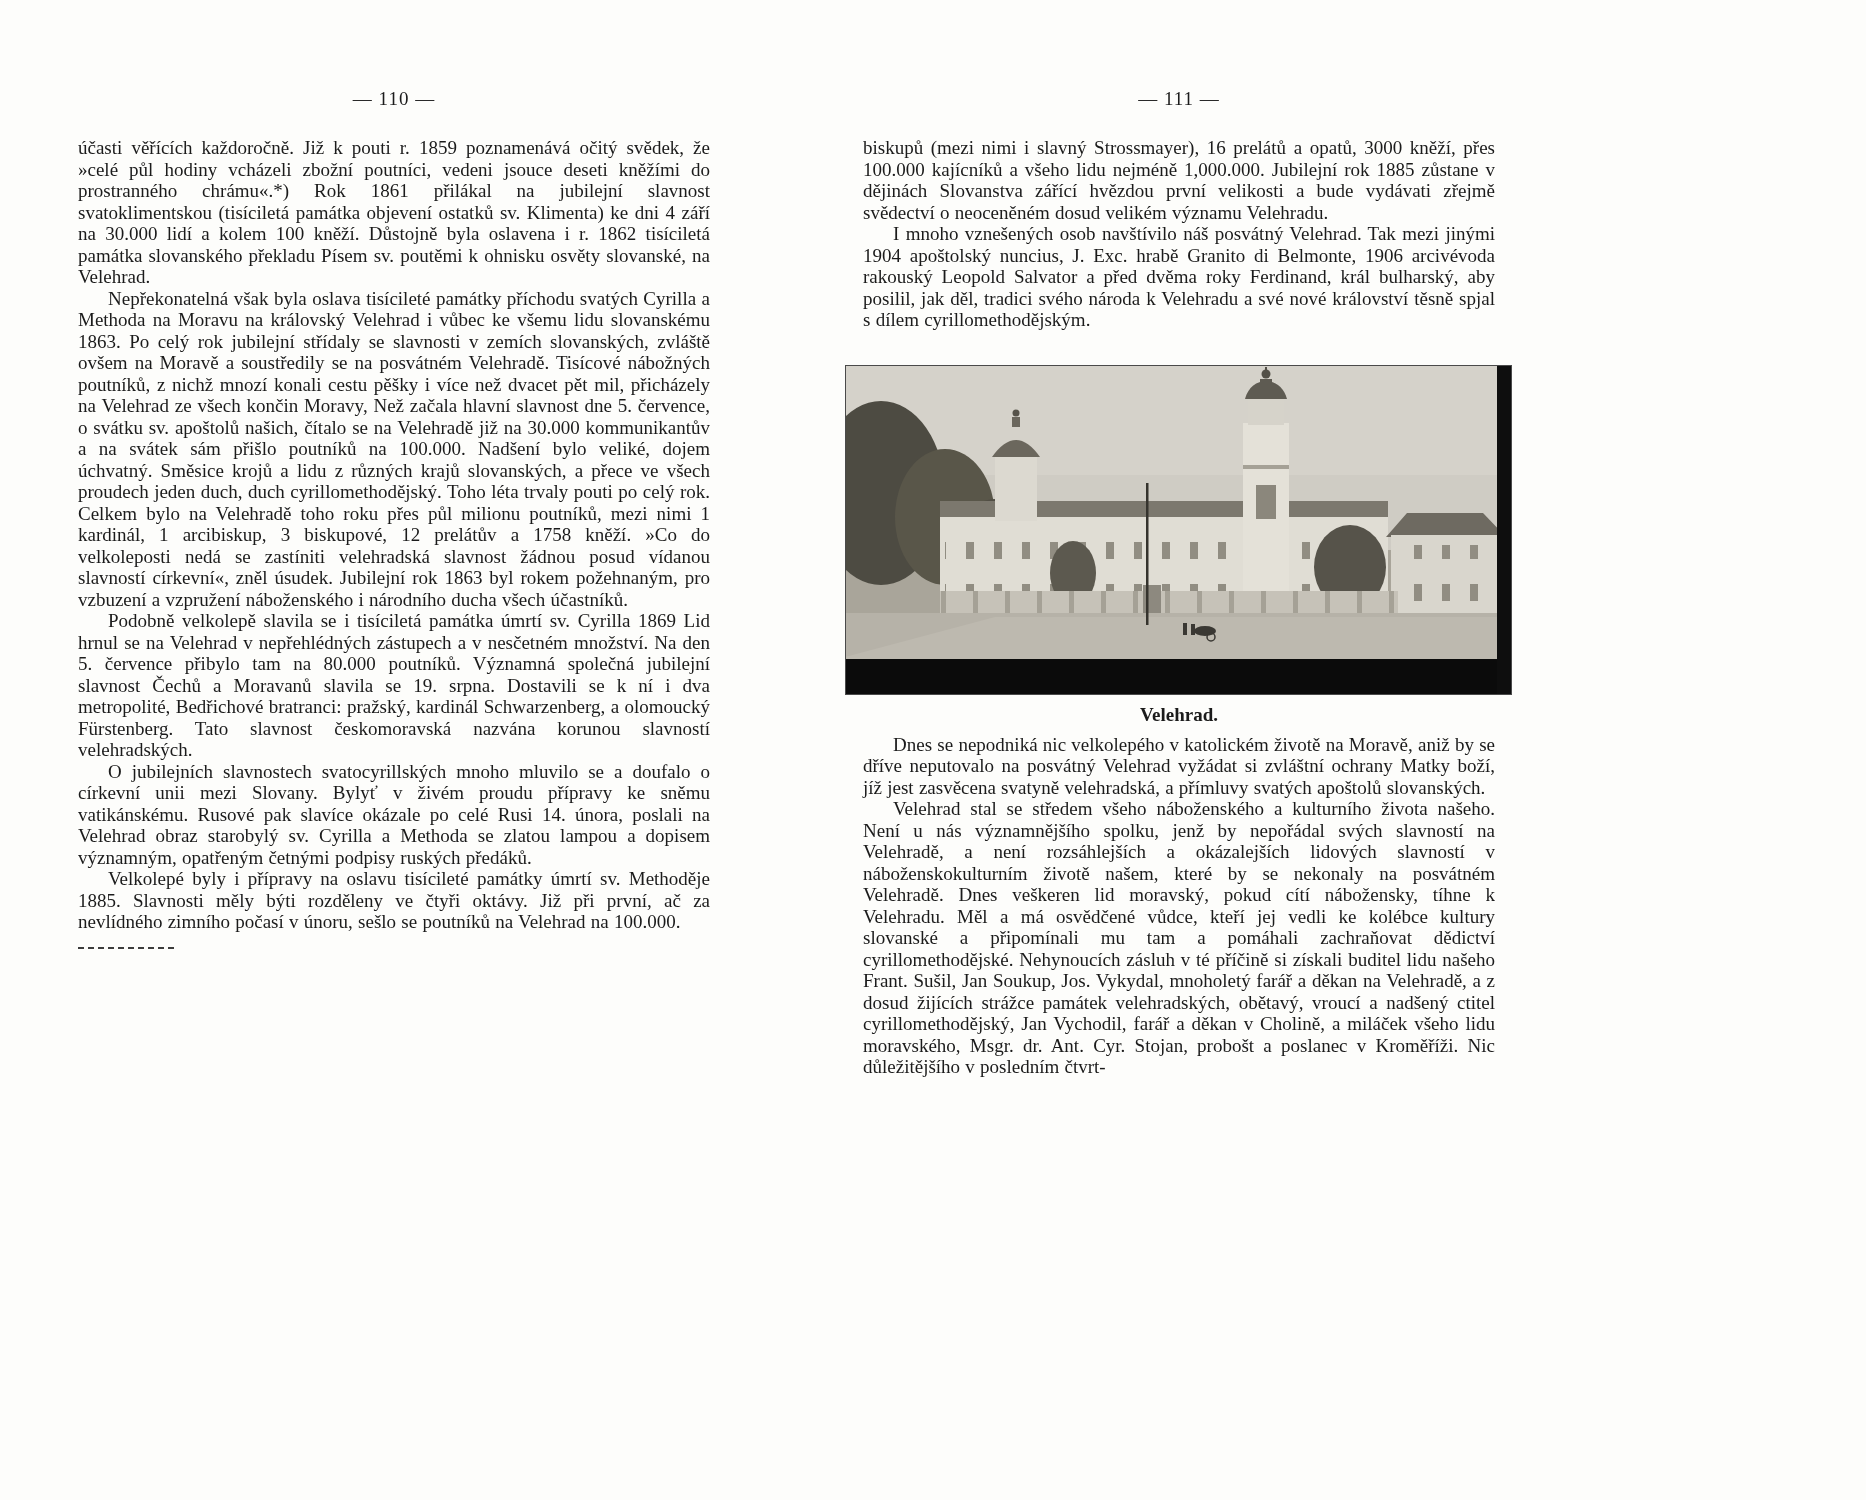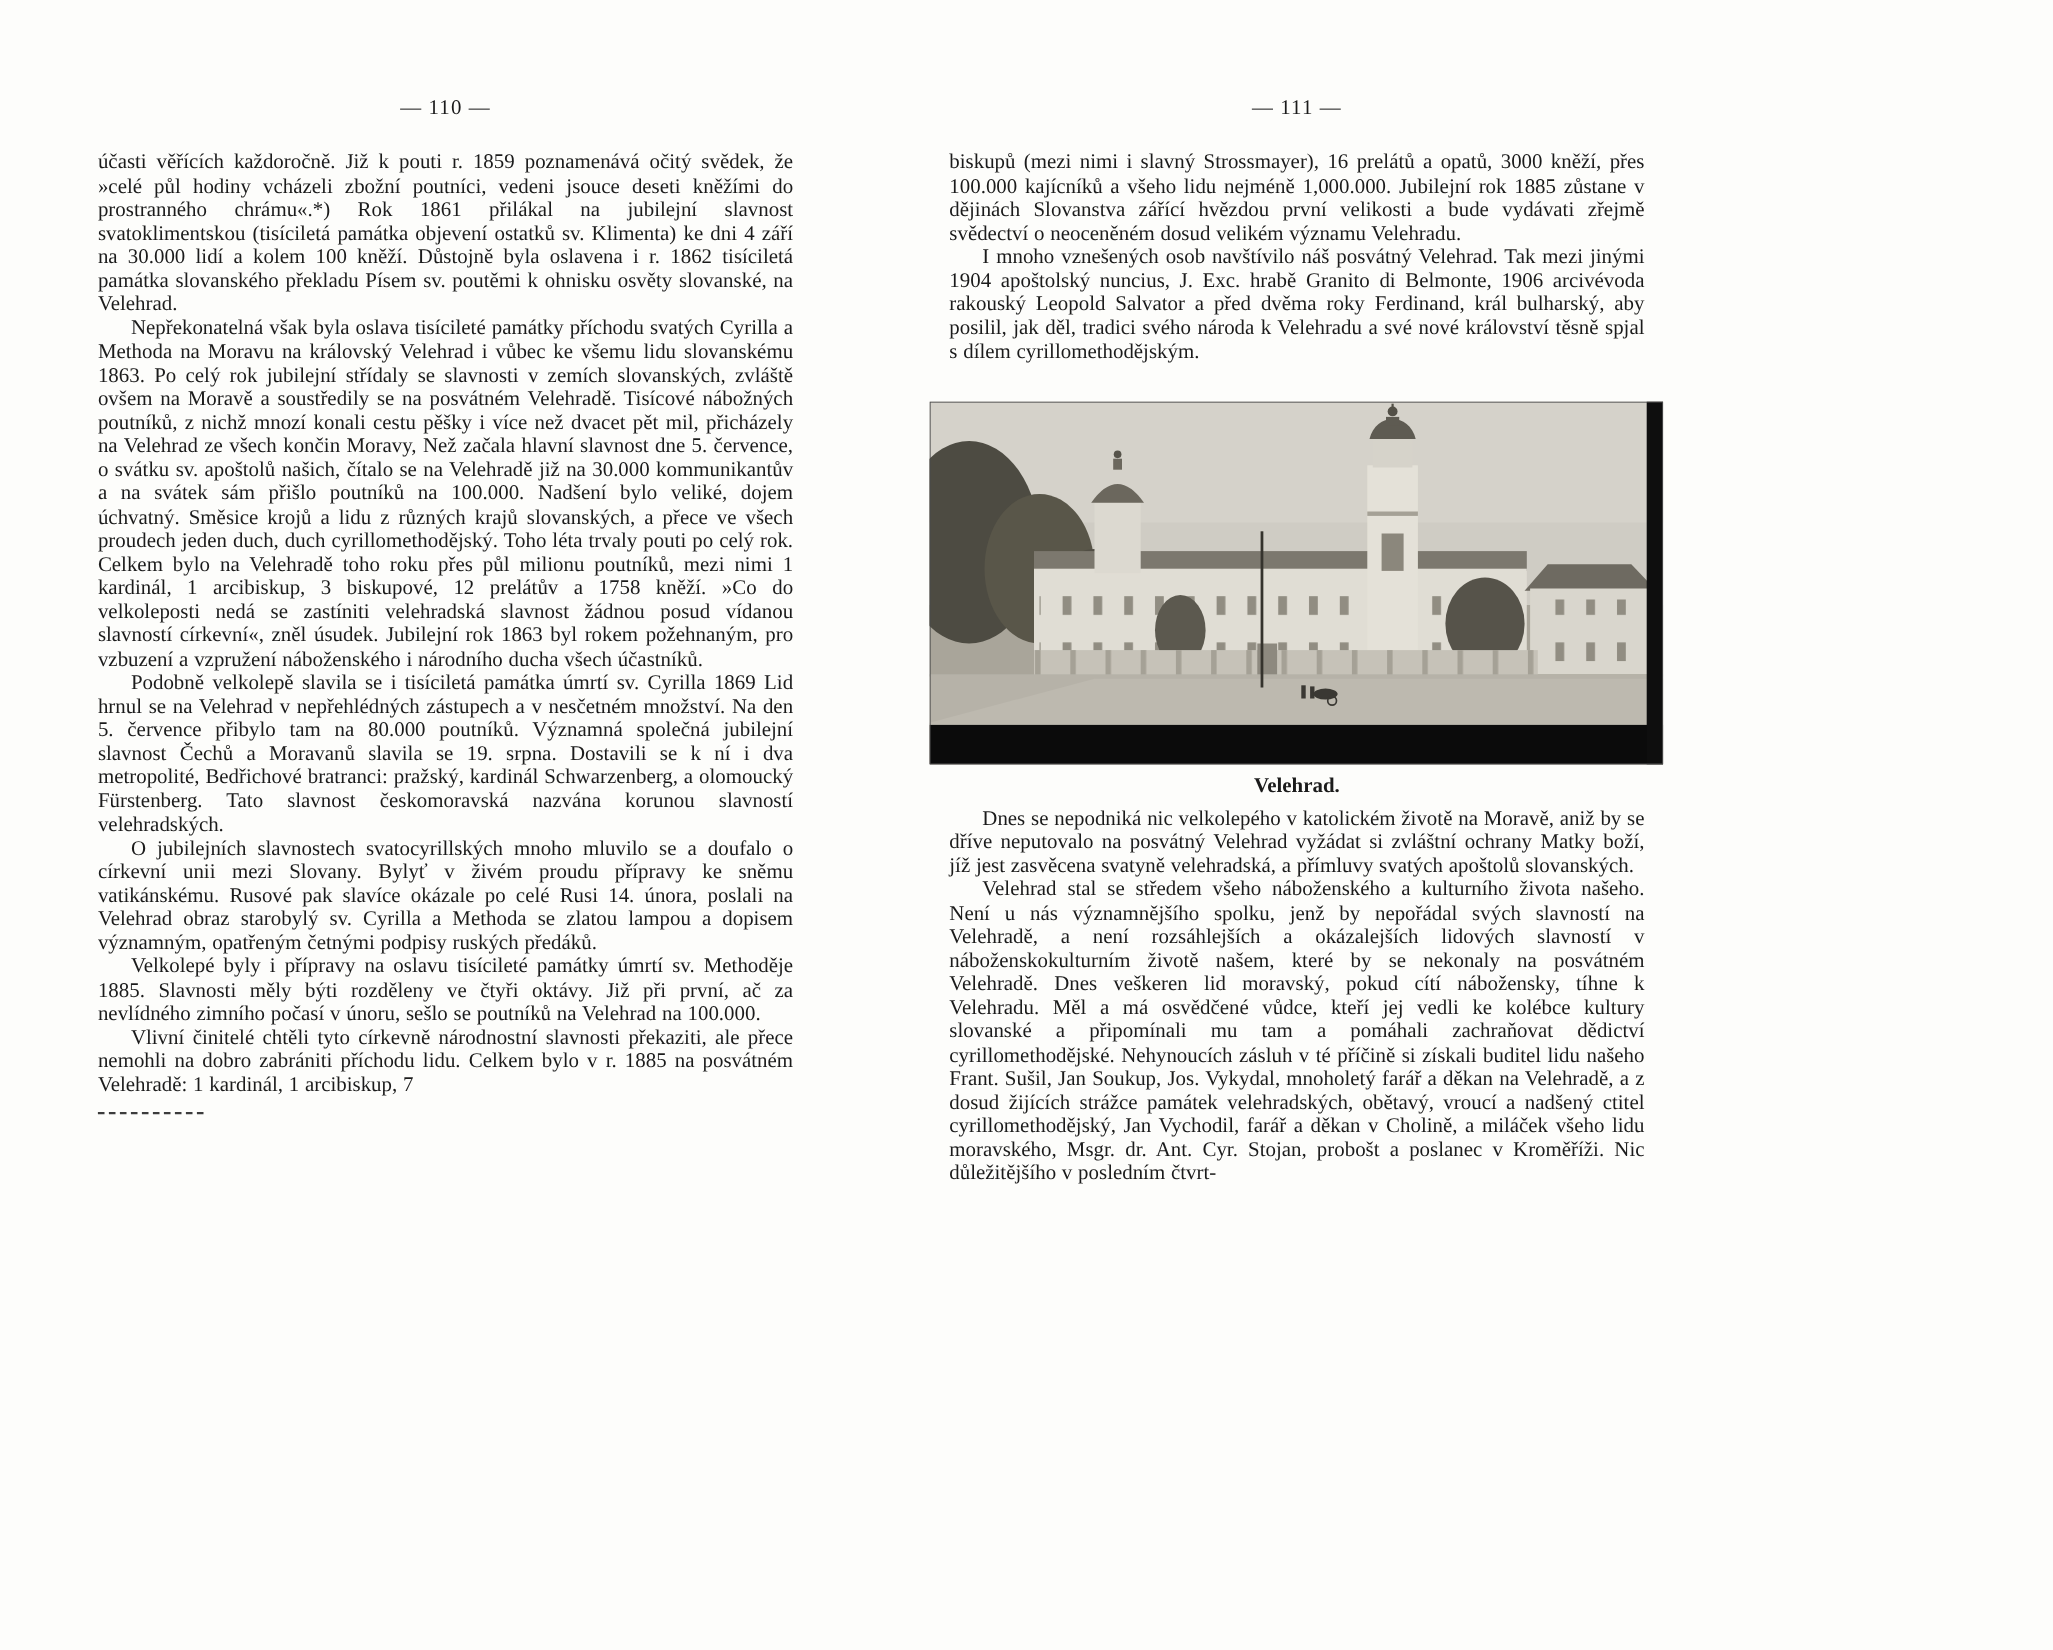--- a/index.html
+++ b/index.html
@@ -13,21 +13,21 @@
     background: #fdfdfb;
     color: #1b1b1b;
     font-family: "Liberation Serif", "DejaVu Serif", serif;
     overflow: hidden;
   }
   .page {
     position: absolute;
     top: 0;
     width: 632px;
   }
-  .page.left  { left: 89px; }
+  .page.left  { left: 78px; }
   .page.right { left: 863px; }
   .page-num {
     text-align: center;
     font-size: 19px;
     letter-spacing: 1px;
     margin: 88px 0 27px 0;
   }
   .body-text .para {
     margin: 0;
     font-size: 19px;
@@ -75,21 +75,20 @@
       <p class="para">účasti věřících každoročně. Již k pouti r. 1859 poznamenává očitý svědek, že »celé půl hodiny vcházeli zbožní poutníci, vedeni jsouce deseti kněžími do prostranného chrámu«.*) Rok 1861 přilákal na jubilejní slavnost svatoklimentskou (tisíciletá památka objevení ostatků sv. Klimenta) ke dni 4 září na 30.000 lidí a kolem 100 kněží. Důstojně byla oslavena i r. 1862 tisíciletá památka slovanského překladu Písem sv. poutěmi k ohnisku osvěty slovanské, na Velehrad.</p>
 
       <p class="para indent">Nepřekonatelná však byla oslava tisícileté památky příchodu svatých Cyrilla a Methoda na Moravu na královský Velehrad i vůbec ke všemu lidu slovanskému 1863. Po celý rok jubilejní střídaly se slavnosti v zemích slovanských, zvláště ovšem na Moravě a soustředily se na posvátném Velehradě. Tisícové nábožných poutníků, z nichž mnozí konali cestu pěšky i více než dvacet pět mil, přicházely na Velehrad ze všech končin Moravy, Než začala hlavní slavnost dne 5. července, o svátku sv. apoštolů našich, čítalo se na Velehradě již na 30.000 kommunikantův a na svátek sám přišlo poutníků na 100.000. Nadšení bylo veliké, dojem úchvatný. Směsice krojů a lidu z různých krajů slovanských, a přece ve všech proudech jeden duch, duch cyrillomethodějský. Toho léta trvaly pouti po celý rok. Celkem bylo na Velehradě toho roku přes půl milionu poutníků, mezi nimi 1 kardinál, 1 arcibiskup, 3 biskupové, 12 prelátův a 1758 kněží. »Co do velkoleposti nedá se zastíniti velehradská slavnost žádnou posud vídanou slavností církevní«, zněl úsudek. Jubilejní rok 1863 byl rokem požehnaným, pro vzbuzení a vzpružení náboženského i národního ducha všech účastníků.</p>
 
       <p class="para indent">Podobně velkolepě slavila se i tisíciletá památka úmrtí sv. Cyrilla 1869 Lid hrnul se na Velehrad v nepřehlédných zástupech a v nesčetném množství. Na den 5. července přibylo tam na 80.000 poutníků. Významná společná jubilejní slavnost Čechů a Moravanů slavila se 19. srpna. Dostavili se k ní i dva metropolité, Bedřichové bratranci: pražský, kardinál Schwarzenberg, a olomoucký Fürstenberg. Tato slavnost českomoravská nazvána korunou slavností velehradských.</p>
 
       <p class="para indent">O jubilejních slavnostech svatocyrillských mnoho mluvilo se a doufalo o církevní unii mezi Slovany. Bylyť v živém proudu přípravy ke sněmu vatikánskému. Rusové pak slavíce okázale po celé Rusi 14. února, poslali na Velehrad obraz starobylý sv. Cyrilla a Methoda se zlatou lampou a dopisem významným, opatřeným četnými podpisy ruských předáků.</p>
 
       <p class="para indent">Velkolepé byly i přípravy na oslavu tisícileté památky úmrtí sv. Methoděje 1885. Slavnosti měly býti rozděleny ve čtyři oktávy. Již při první, ač za nevlídného zimního počasí v únoru, sešlo se poutníků na Velehrad na 100.000.</p>
 
-      <p class="para indent">Vlivní činitelé chtěli tyto církevně národnostní slavnosti překaziti, ale přece nemohli na dobro zabrániti příchodu lidu. Celkem bylo v r. 1885 na posvátném Velehradě: 1 kardinál, 1 arcibiskup, 7</p>
     </div>
   <div class="footnote-rule"></div>
 </div>
 
 <div class="page right">
   <div class="page-num">— 111 —</div>
 
   <div class="body-text">
 
       <p class="para">biskupů (mezi nimi i slavný Strossmayer), 16 prelátů a opatů, 3000 kněží, přes 100.000 kajícníků a všeho lidu nejméně 1,000.000. Jubilejní rok 1885 zůstane v dějinách Slovanstva zářící hvězdou první velikosti a bude vydávati zřejmě svědectví o neoceněném dosud velikém významu Velehradu.</p>

